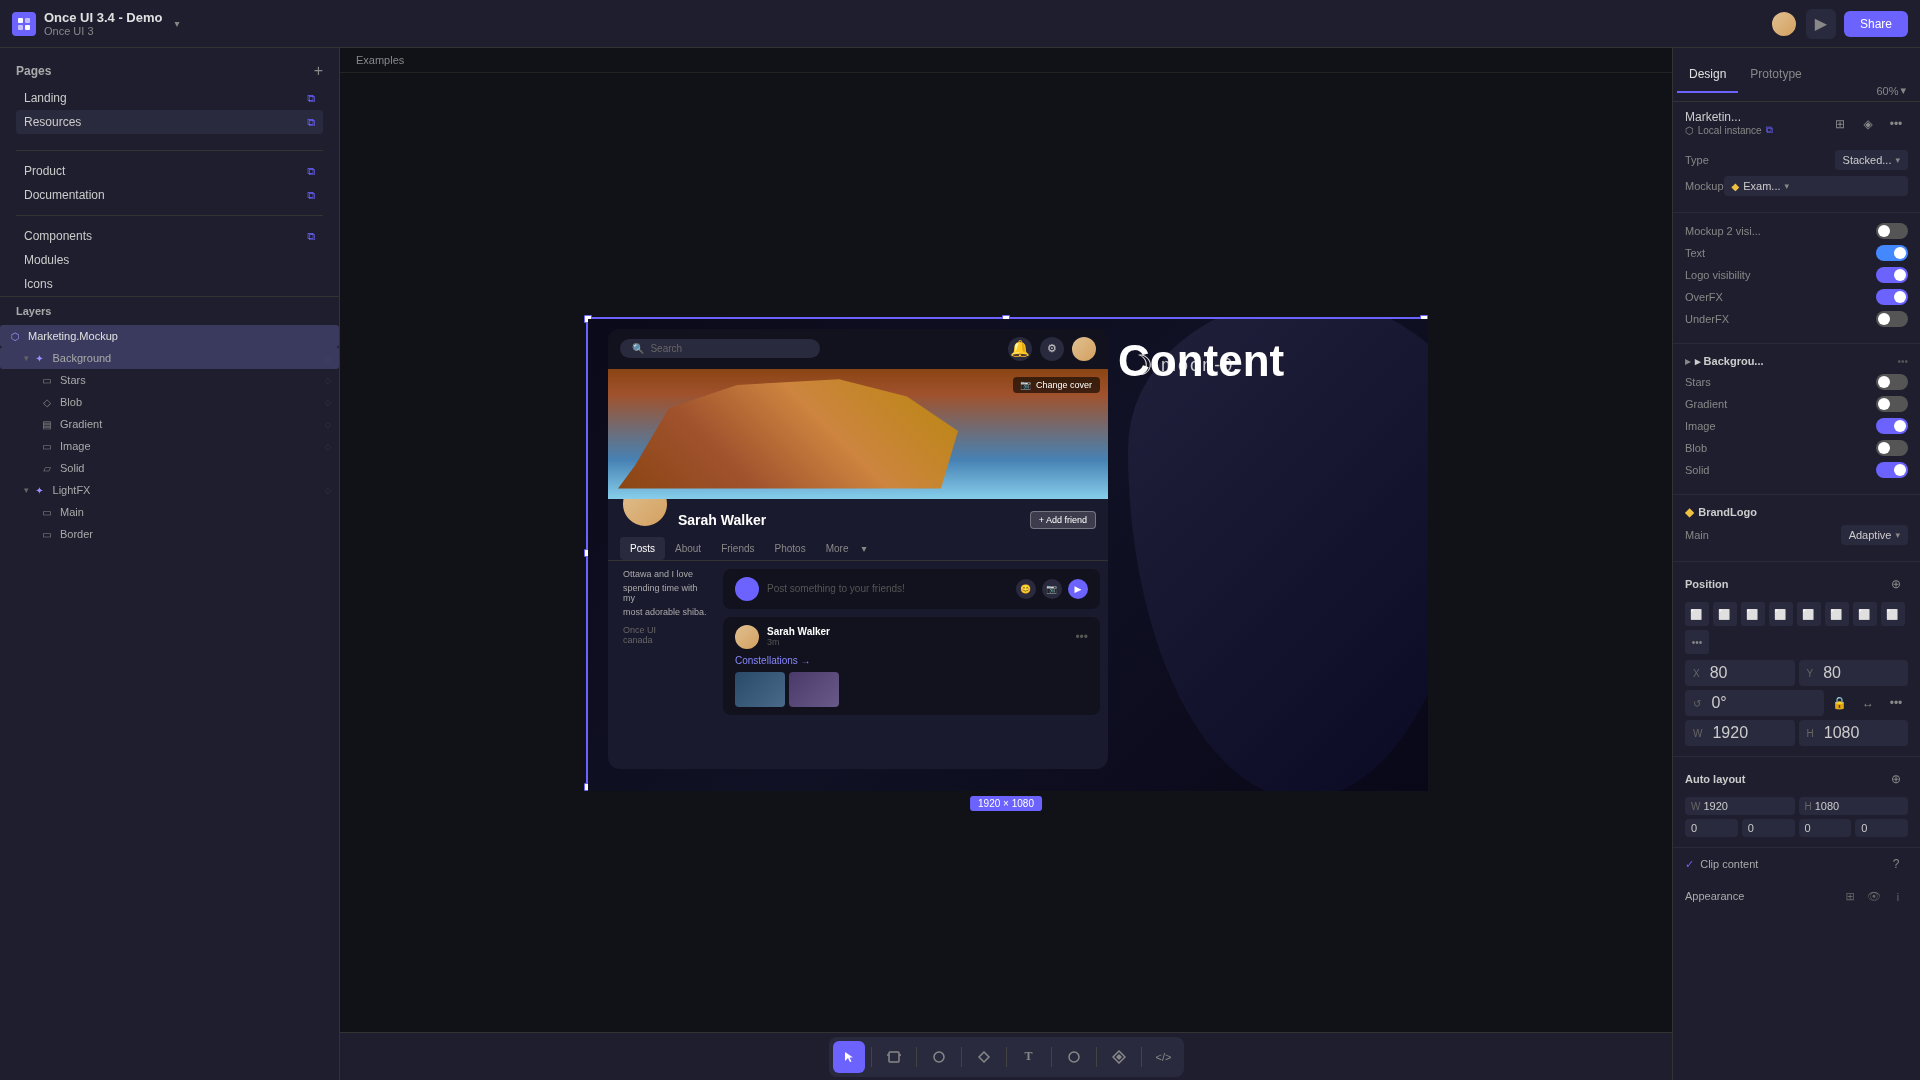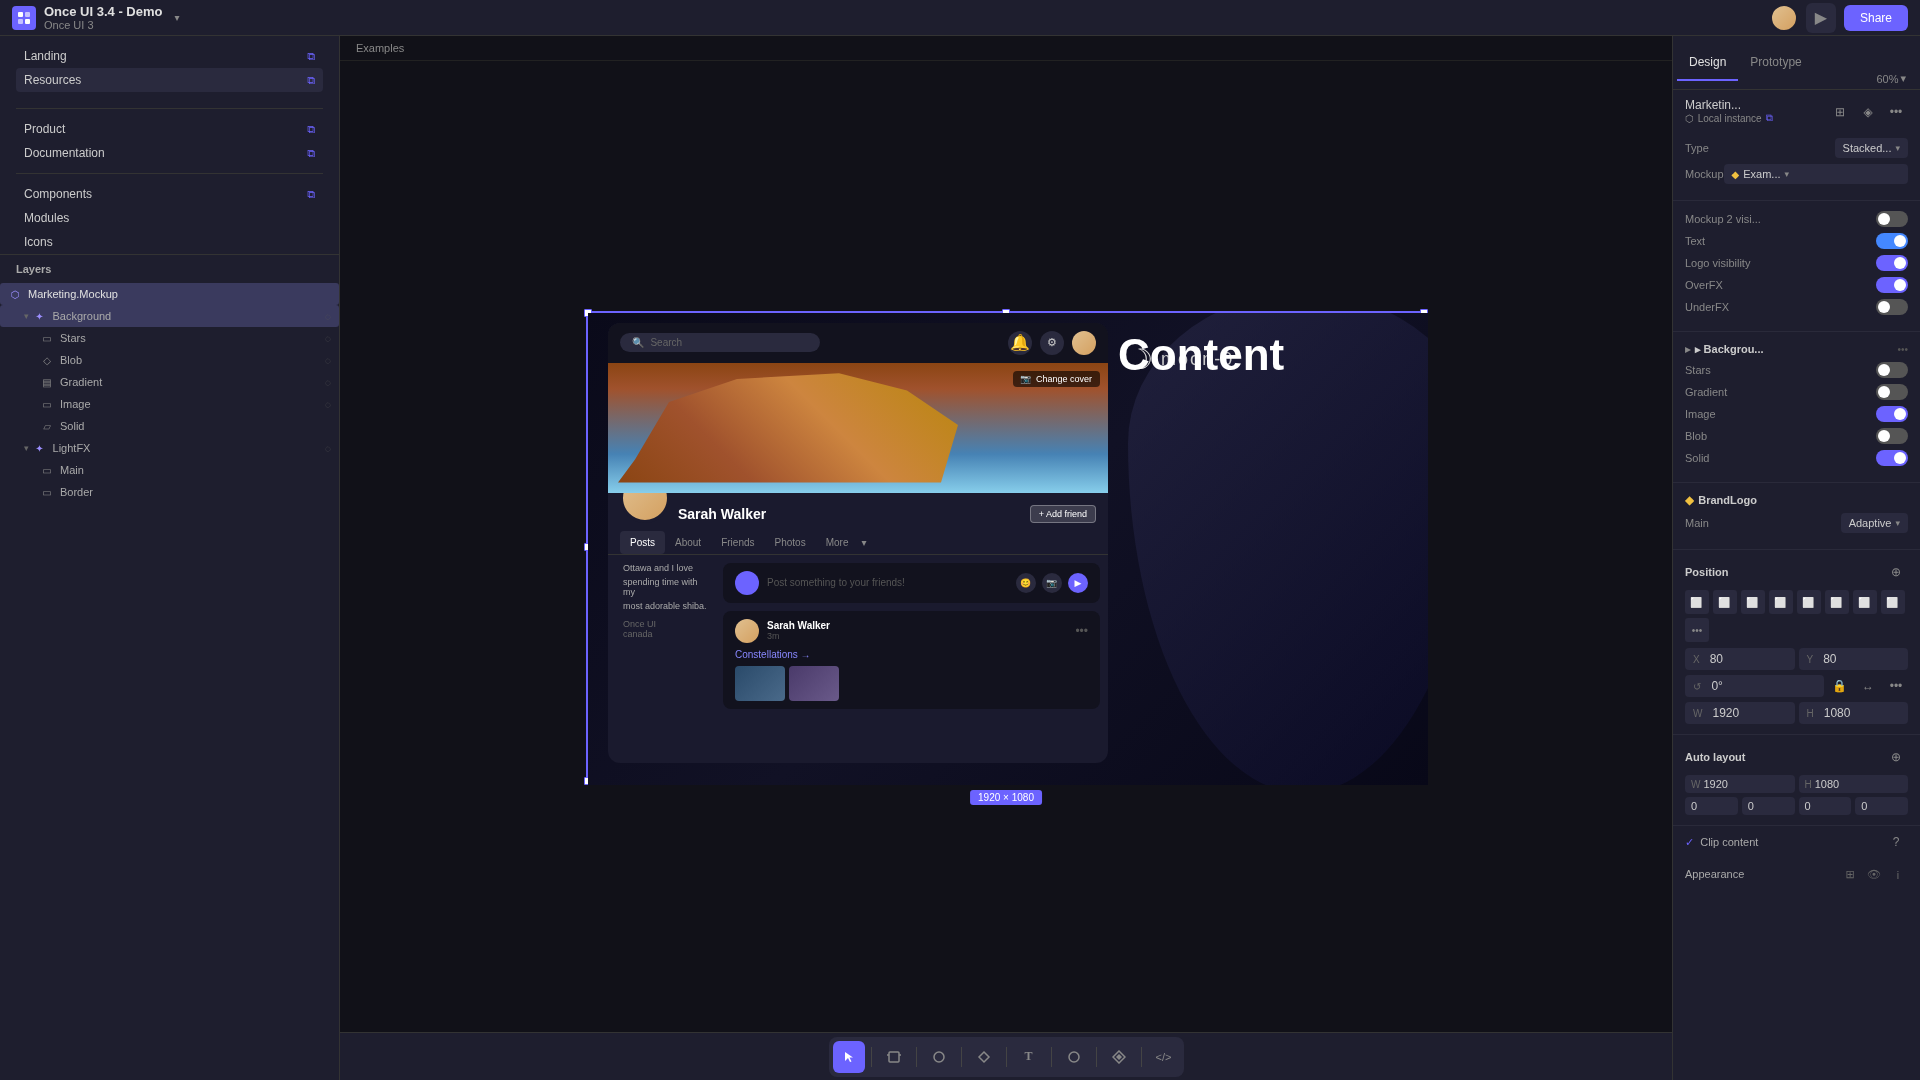--- a/index.html
+++ b/index.html
@@ -643,21 +643,21 @@
     }
     .pos-field {
       display: flex;
       align-items: center;
       gap: 4px;
       background: #2a2a3e;
       border-radius: 4px;
       padding: 4px 8px;
     }
     .pos-label { font-size: 10px; color: #666; }
-    .pos-value { font-size: 12px; color: #ccc; padding-left: 6px; }
+    .pos-value { font-size: 16px; color: #ccc; padding-left: 6px; }
     .layout-icon-btn {
       width: 24px; height: 24px;
       background: #2a2a3e;
       border-radius: 3px;
       display: flex; align-items: center; justify-content: center;
       cursor: pointer;
       color: #888;
       font-size: 10px;
     }
 
@@ -741,21 +741,21 @@
     .play-btn {
       width: 30px; height: 30px;
       background: #2a2a3e;
       border-radius: 6px;
       display: flex; align-items: center; justify-content: center;
       cursor: pointer;
       color: #888;
     }
 
     .top-header {
-      height: 36px;
+      height: 48px;
       background: #1e1e2e;
       border-bottom: 1px solid #333;
       display: flex;
       align-items: center;
       padding: 0 12px;
       gap: 8px;
     }
 
     .clip-content-row {
       display: flex;
@@ -817,20 +817,24 @@
       <button class="share-btn">Share</button>
     </div>
   </div>
 
   <div class="app-layout" style="flex:1; overflow:hidden;">
 
     <div class="left-sidebar">
 
 
       <div class="sidebar-section">
+        <div class="sidebar-section-header">
+          <span class="sidebar-section-title">Pages</span>
+          <span class="add-btn">+</span>
+        </div>
         <div class="page-item">
           <span>Landing</span>
           <span class="page-item-link">⧉</span>
         </div>
         <div class="page-item active">
           <span>Resources</span>
           <span class="page-item-link">⧉</span>
         </div>
       </div>
 

